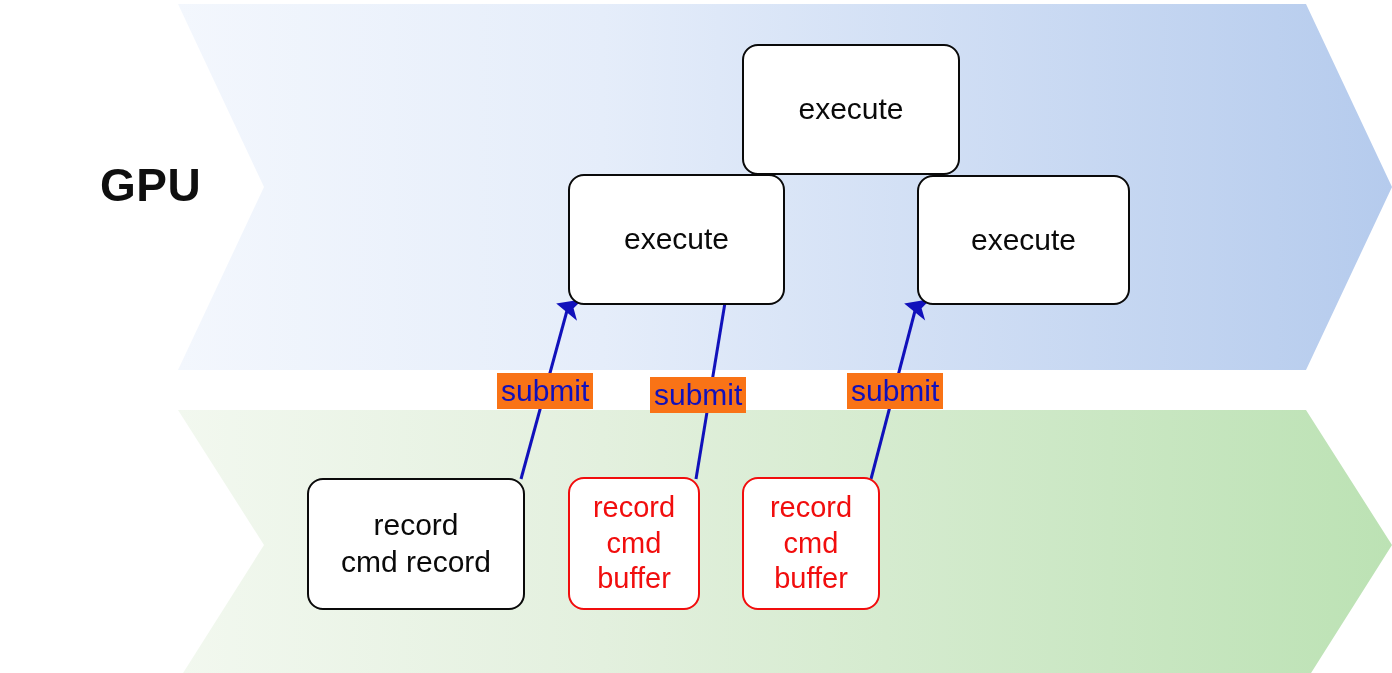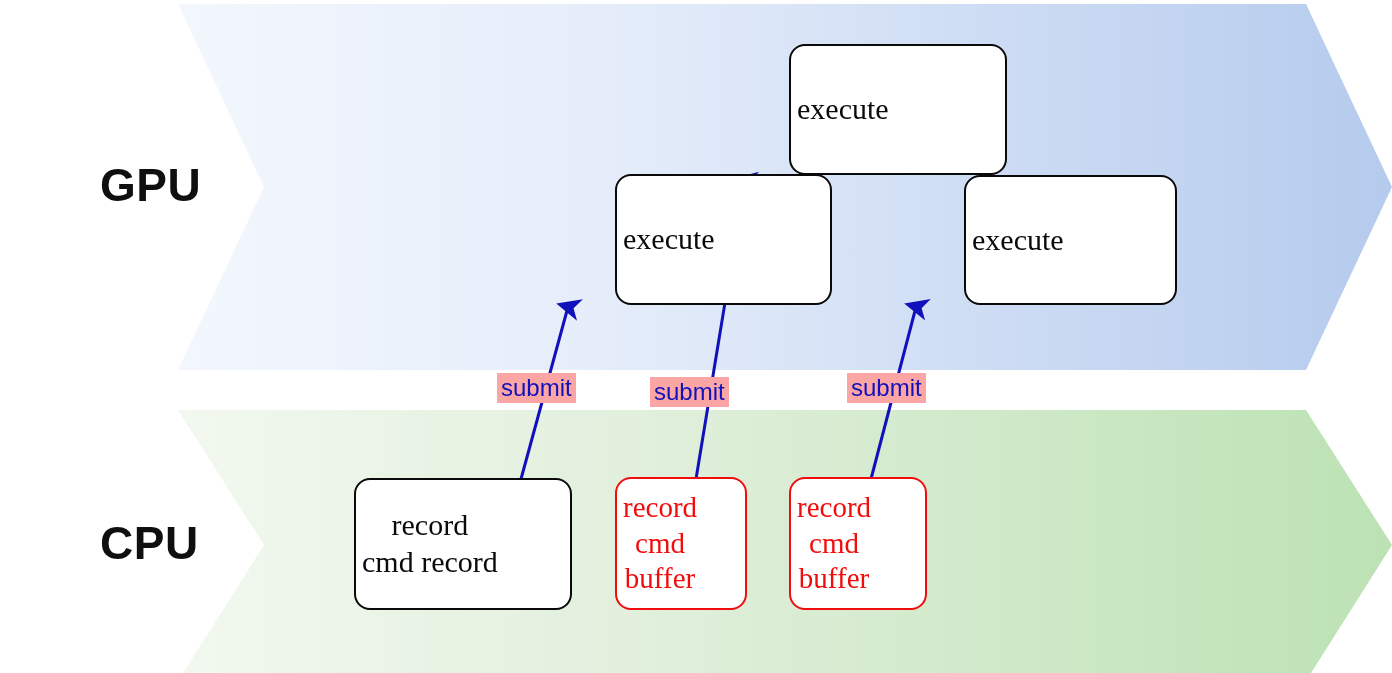--- a/index.html
+++ b/index.html
@@ -36,27 +36,27 @@
   #cpu-label { left: 100px; top: 516px; }
 
   .node {
     position: absolute;
     box-sizing: border-box;
     background: #ffffff;
     border: 2.2px solid #0a0a0a;
     border-radius: 16px;
     display: flex;
     align-items: center;
+    justify-content: center;
     text-align: center;
-    font-family: Liberation Serif, serif;
+    font-family: Liberation Sans, sans-serif;
     font-size: 30px;
     line-height: 1.22;
     color: #0a0a0a;
     z-index: 5;
-    margin-left: 47px;
   }
   .node.red {
     border-color: #f10d0d;
     color: #f10d0d;
   }
   .node .node-text { display: block; padding: 0 6px; }
 
   
   #exec-top      { left: 742px; top: 44px;  width: 218px; height: 131px; }
   #exec-mid      { left: 568px; top: 174px; width: 217px; height: 131px; }
@@ -68,23 +68,23 @@
   .arrow-svg {
     position: absolute;
     left: 0; top: 0;
     width: 1392px; height: 673px;
     z-index: 4;
     pointer-events: none;
   }
   .submit-label {
     position: absolute;
     font-family: "Liberation Sans", sans-serif;
-    font-size: 24px;
+    font-size: 30px;
     color: #1111bb;
-    background: #fca5a5;
+    background: #f97316;
     padding: 1px 4px;
     white-space: nowrap;
     z-index: 6;
   }
   #submit-1 { left: 497px; top: 373px; }
   #submit-2 { left: 650px; top: 377px; }
   #submit-3 { left: 847px; top: 373px; }
 </style>
 </head>
 <body>
@@ -102,21 +102,20 @@
         <stop offset="0%" stop-color="#f2f8ef"></stop>
         <stop offset="35%" stop-color="#e3f0de"></stop>
         <stop offset="100%" stop-color="#bce2b4"></stop>
       </linearGradient>
     </defs>
     <polygon points="178,4 1306,4 1392,187 1306,370 178,370 264,187" fill="url(#gpuGrad)"></polygon>
     <polygon points="178,410 1306,410 1392,545 1306,681 178,681 264,545" fill="url(#cpuGrad)"></polygon>
   </svg>
 
   <div class="lane-label" id="gpu-label">GPU</div>
-  <div class="lane-label" id="cpu-label">CPU</div>
 
   <svg class="arrow-svg" viewBox="0 0 1392 673">
     <defs>
       <marker id="ah" markerWidth="9" markerHeight="9" refX="4.2" refY="4.5" orient="auto" markerUnits="strokeWidth">
         <path d="M0.6,8.6 L4.3,0.4 L8.0,8.6 L4.3,6.4 Z" fill="#1111bb"></path>
       </marker>
     </defs>
     <line x1="521" y1="479" x2="568" y2="307" stroke="#1111bb" stroke-width="3" marker-end="url(#ah)"></line>
     <line x1="696" y1="479" x2="745" y2="181" stroke="#1111bb" stroke-width="3" marker-end="url(#ah)"></line>
     <line x1="871" y1="479" x2="916" y2="307" stroke="#1111bb" stroke-width="3" marker-end="url(#ah)"></line>

